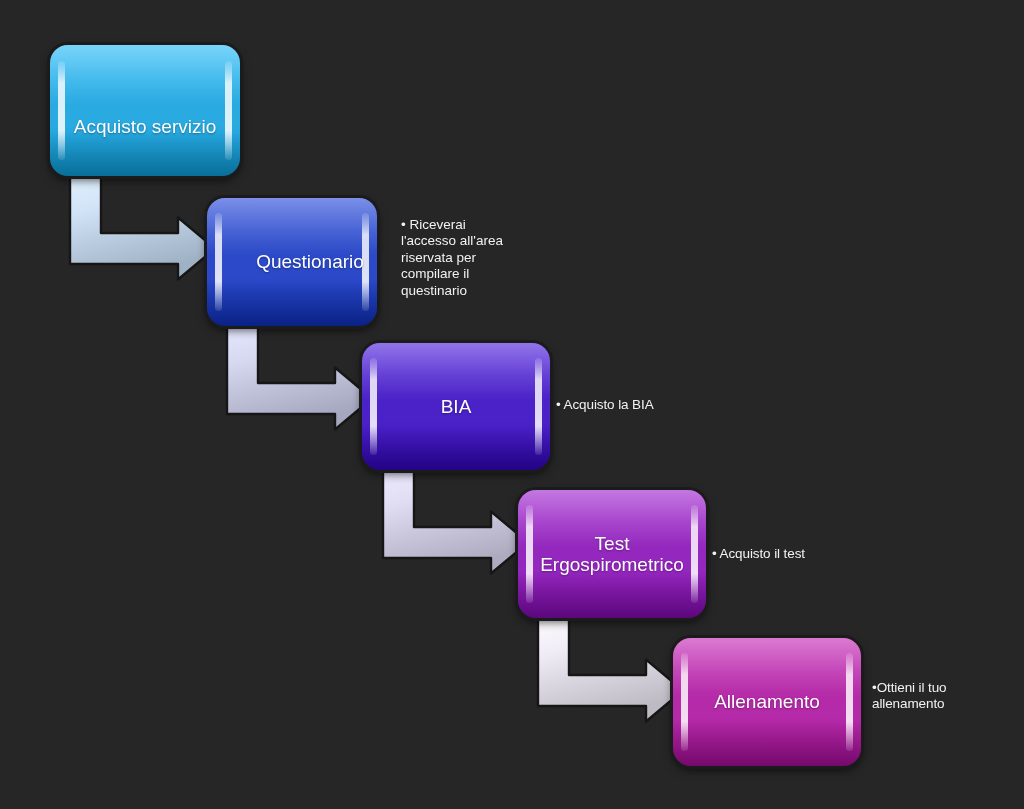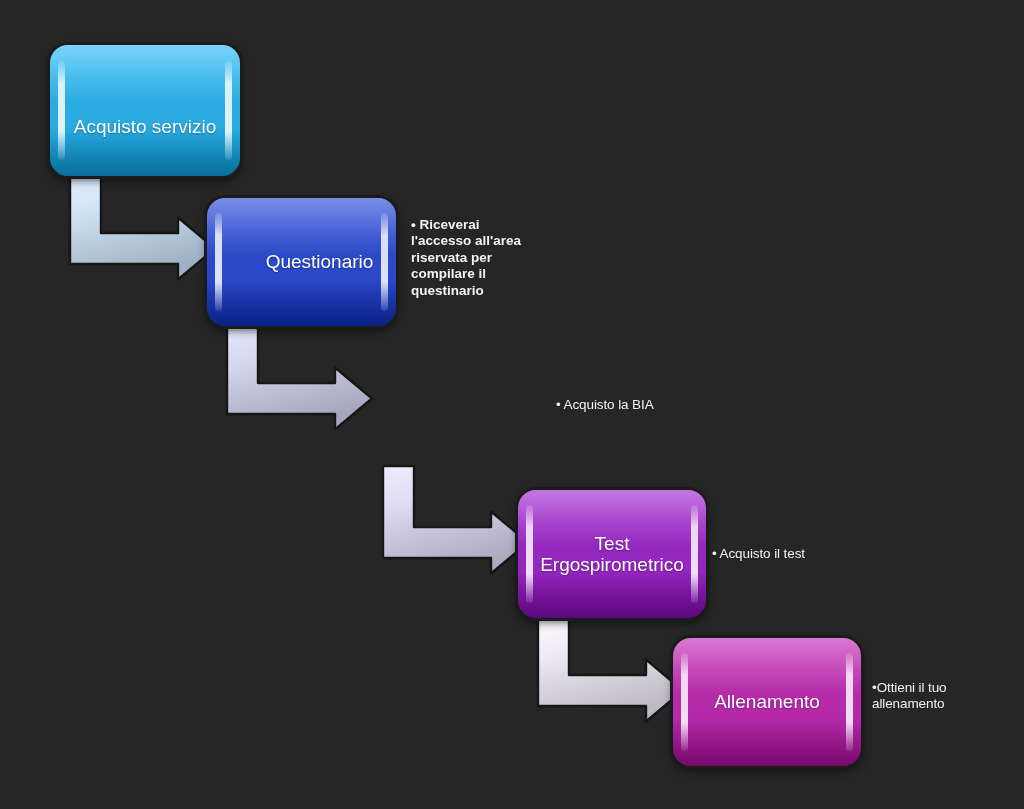--- a/index.html
+++ b/index.html
@@ -153,30 +153,35 @@
           </linearGradient>
         </defs>
         <polygon points="0,0 31,0 31,61 108,61 108,45.5 145,76.5 108,107.5 108,92 0,92" fill="url(#agrad3)" stroke="#161616" stroke-width="2.4" stroke-linejoin="round"></polygon>
       </svg>
     </div>
     <div class="node" style="left: 50px; top: 45px; width: 190px; height: 131px; font-size: 19px; background: linear-gradient(rgb(63, 193, 248) 0%, rgb(41, 171, 226) 42%, rgb(41, 171, 226) 62%, rgb(11, 141, 196) 100%);">
       <span class="edge-hl left"></span>
       <span class="edge-hl right"></span>
       <span class="node-label" style="white-space: pre-line; margin-top: 32px;">Acquisto servizio</span>
     </div>
-    <div class="node" style="left: 207px; top: 198px; width: 189px; height: 128px; font-size: 19px; background: linear-gradient(rgb(65, 95, 222) 0%, rgb(43, 73, 200) 42%, rgb(43, 73, 200) 62%, rgb(13, 43, 170) 100%); padding-left: 36px;">
+    <div class="node" style="left: 207px; top: 198px; width: 170px; height: 128px; font-size: 19px; background: linear-gradient(rgb(65, 95, 222) 0%, rgb(43, 73, 200) 42%, rgb(43, 73, 200) 62%, rgb(13, 43, 170) 100%); padding-left: 36px;">
       <span class="edge-hl left"></span>
       <span class="edge-hl right"></span>
       <span class="node-label" style="white-space: pre-line;">Questionario</span>
     </div>
-    <div class="annot" style="left: 411px; top: 217px; width: 140px; font-weight: bold;">• Riceverai
+    <div class="annot" style="left: 401px; top: 217px; width: 140px;">• Riceverai
   l'accesso all'area
   riservata per
   compilare il
   questinario</div>
+    <div class="node" style="left: 362px; top: 343px; width: 188px; height: 127px; font-size: 19px; background: linear-gradient(rgb(97, 56, 222) 0%, rgb(75, 34, 200) 42%, rgb(75, 34, 200) 62%, rgb(45, 4, 170) 100%);">
+      <span class="edge-hl left"></span>
+      <span class="edge-hl right"></span>
+      <span class="node-label" style="white-space: pre-line;">BIA</span>
+    </div>
     <div class="annot tight" style="left: 556px; top: 397px; width: 180px;">• Acquisto la BIA</div>
     <div class="node" style="left: 518px; top: 490px; width: 188px; height: 128px; font-size: 19px; background: linear-gradient(rgb(170, 61, 212) 0%, rgb(148, 39, 190) 42%, rgb(148, 39, 190) 62%, rgb(118, 9, 160) 100%);">
       <span class="edge-hl left"></span>
       <span class="edge-hl right"></span>
       <span class="node-label" style="white-space: pre-line;">Test
 Ergospirometrico</span>
     </div>
     <div class="annot tight" style="left: 712px; top: 546px; width: 180px;">• Acquisto il test</div>
     <div class="node" style="left: 673px; top: 638px; width: 188px; height: 128px; font-size: 19px; background: linear-gradient(rgb(203, 64, 190) 0%, rgb(181, 42, 168) 42%, rgb(181, 42, 168) 62%, rgb(151, 12, 138) 100%);">
       <span class="edge-hl left"></span>

